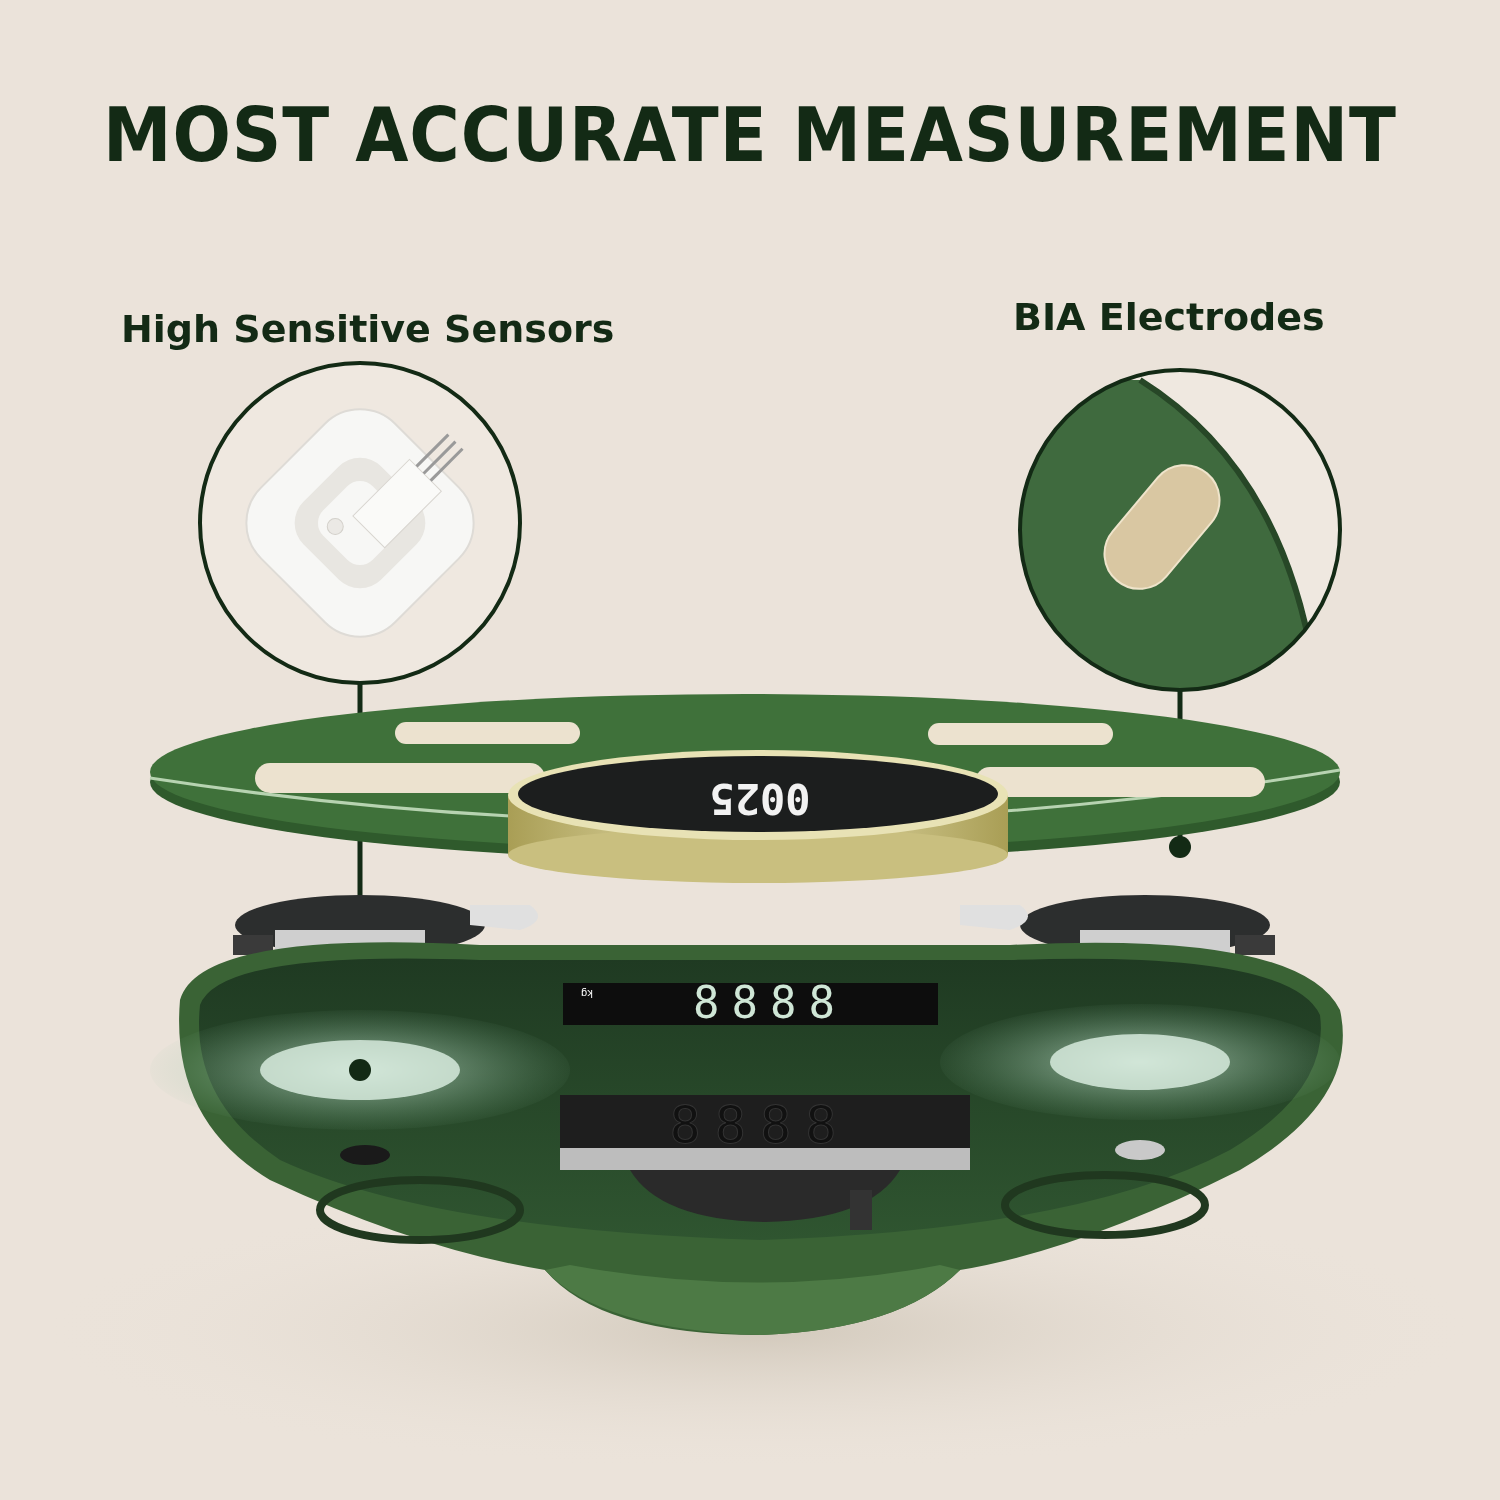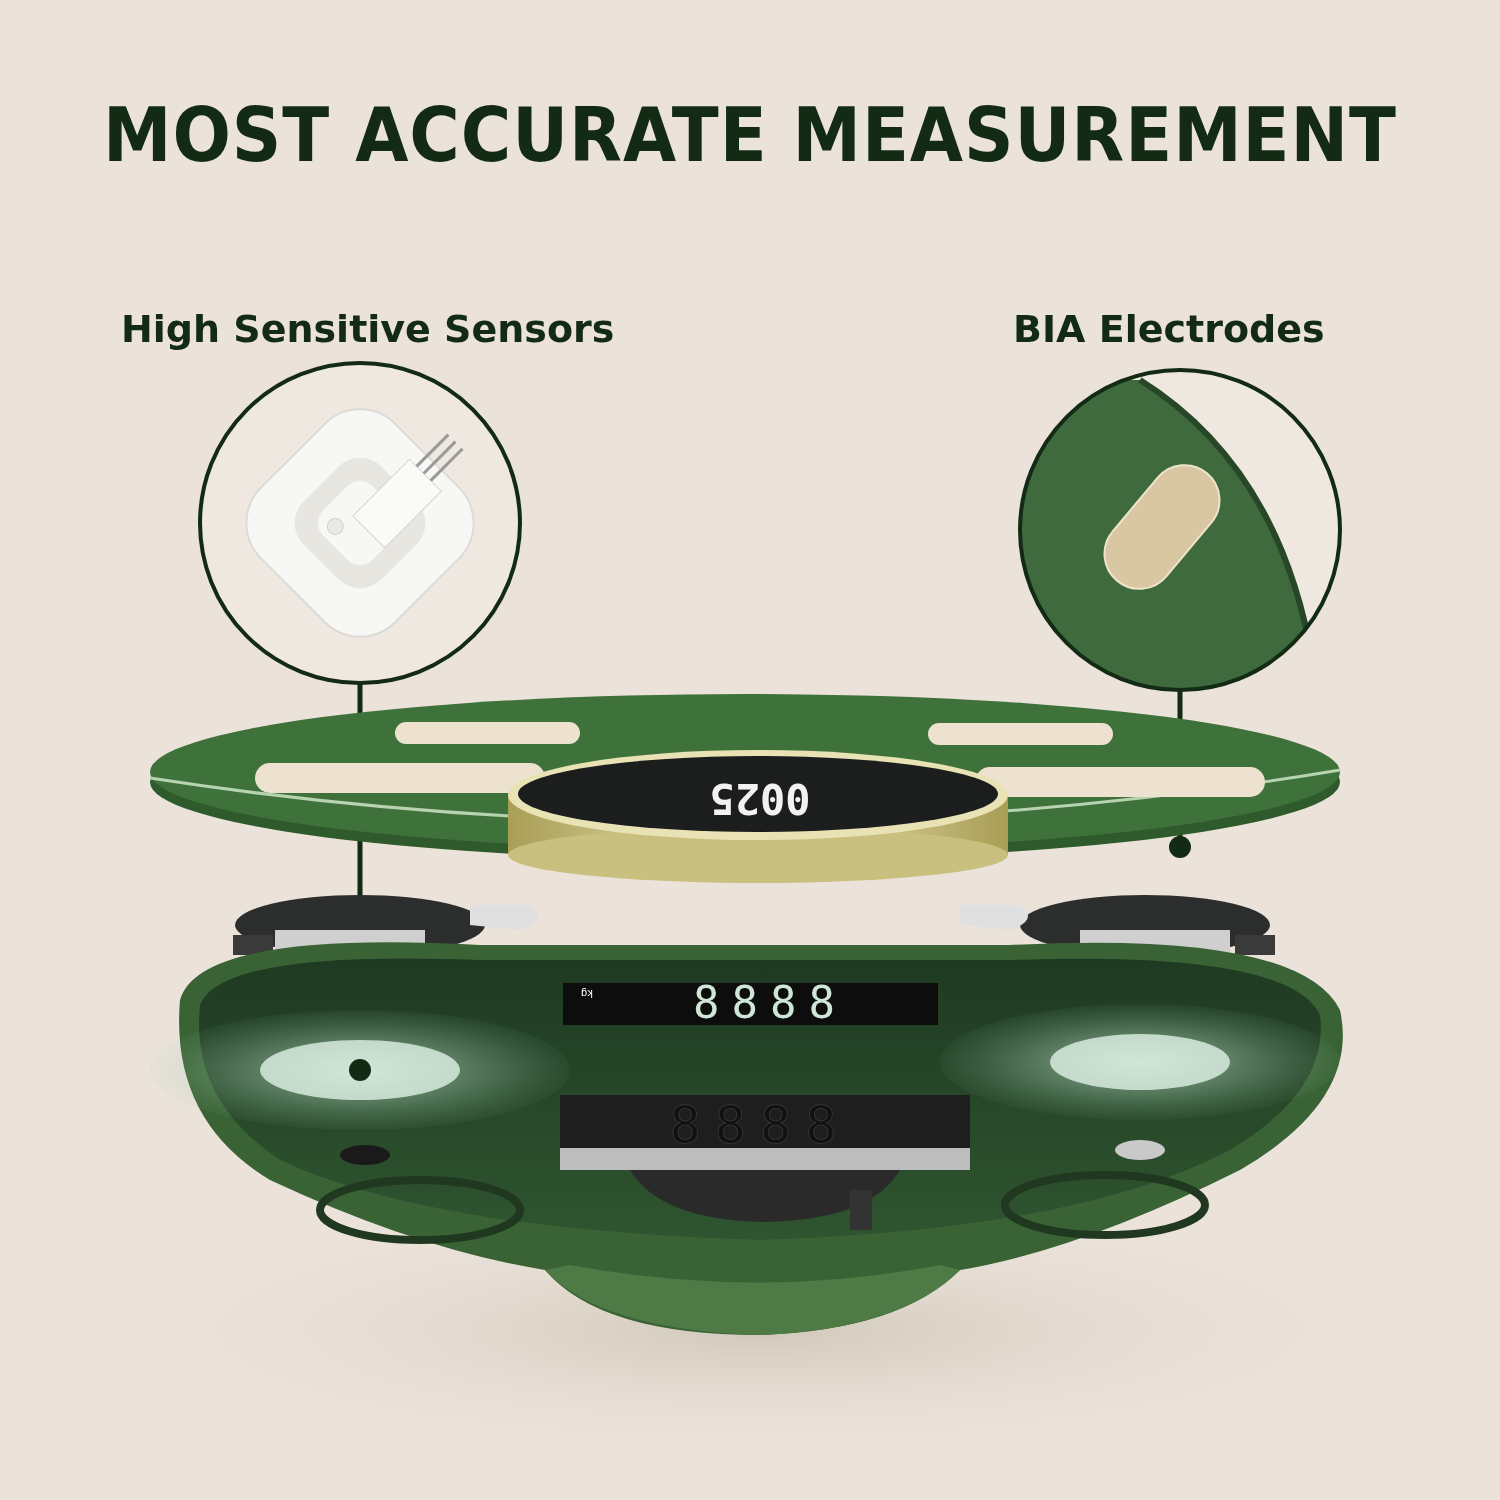--- a/index.html
+++ b/index.html
@@ -3,21 +3,21 @@
   <meta charset="utf-8">
   <style>
     html, body { margin:0; padding:0; }
     body { width:1500px; height:1500px; position:relative; overflow:hidden;
       background:#ebe3da; font-family:"DejaVu Sans", sans-serif; }
     .headline { position:absolute; left:0; top:92px; width:1500px; text-align:center;
       font-family:"DejaVu Sans", sans-serif; font-weight:bold; font-size:74px; letter-spacing:1px;
       color:#132a15; transform:scaleX(0.93); }
     .label { position:absolute; font-family:"DejaVu Sans", sans-serif; font-weight:bold; font-size:38px; color:#132a15; }
     .label-left { left:97px; top:307px;margin-left:24px; }
-    .label-right { left:1013px; top:307px; }
+    .label-right { left:1013px; top:295px; }
     svg.scene { position:absolute; left:0; top:0; }
   </style>
 </head>
 <body>
 
 <div class="headline">MOST ACCURATE MEASUREMENT</div>
 <div class="label label-left">High Sensitive Sensors</div>
 <div class="label label-right">BIA Electrodes</div>
 
 <svg class="scene" width="1500" height="1500" viewBox="0 0 1500 1500">

